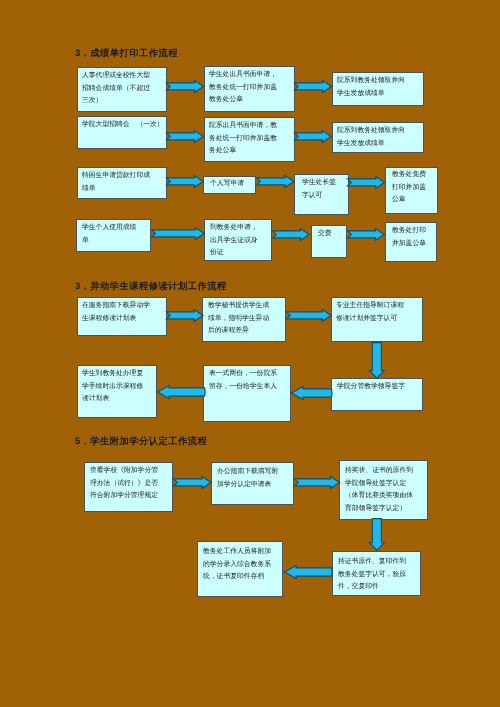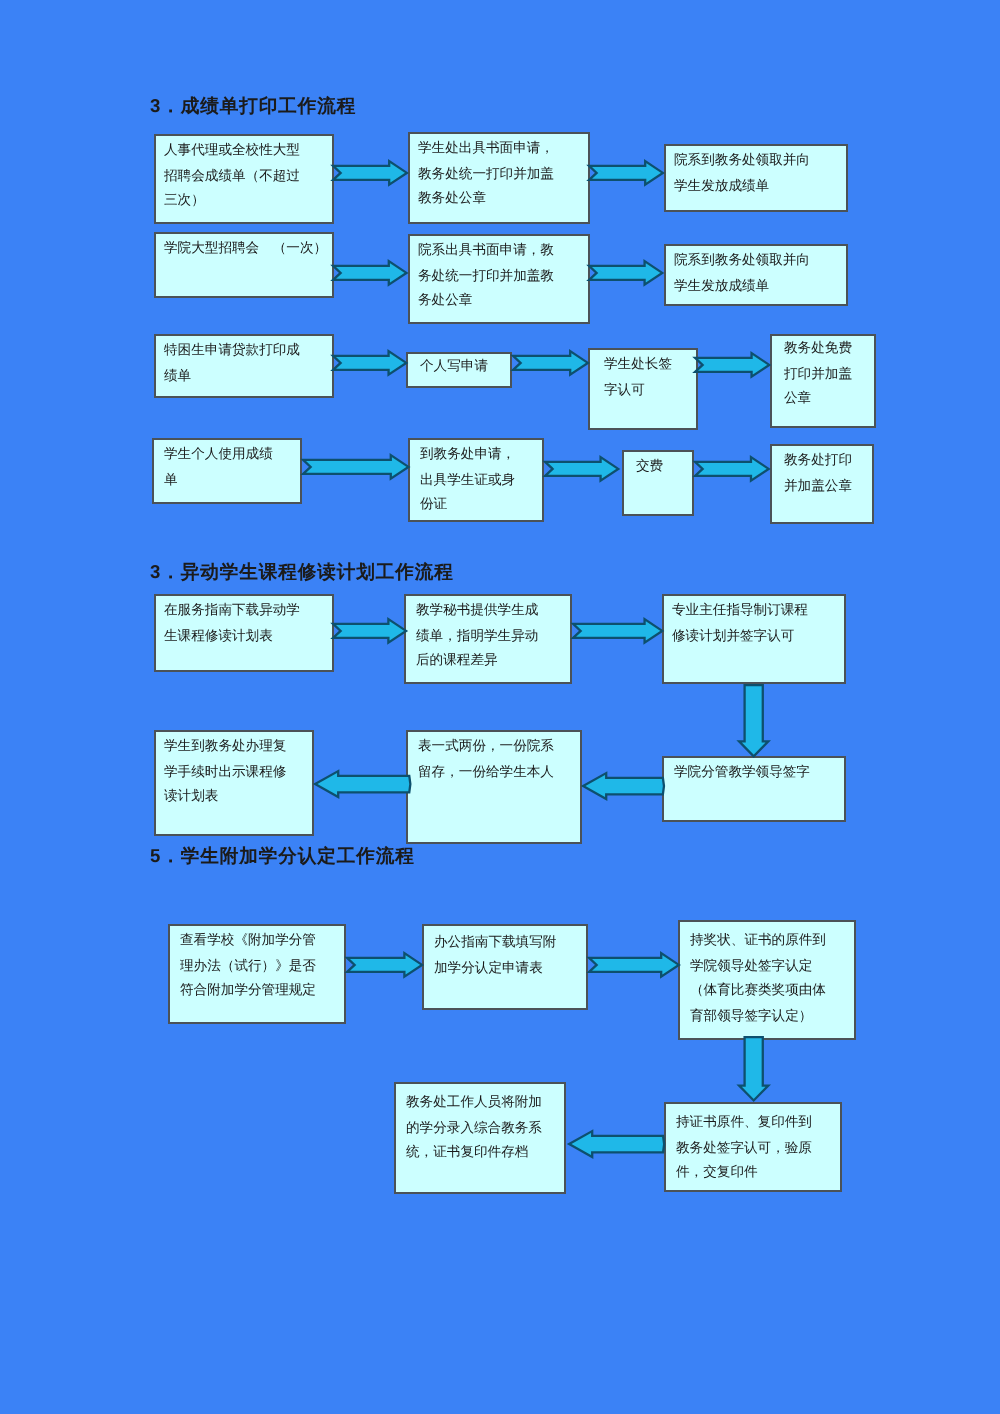--- a/index.html
+++ b/index.html
@@ -1,21 +1,21 @@
 <!DOCTYPE html>
 <html><head>
 <meta charset="utf-8">
 <title>工作流程图</title>
 <style>
   html, body { margin:0; padding:0; background:#ffffff; }
   body { width:500px; height:707px; position:relative; overflow:hidden;
          font-family:"Liberation Serif", serif; color:#000;
          -webkit-font-smoothing:antialiased; text-rendering:geometricPrecision; }
   .page { position:absolute; left:0; top:0; width:500px; height:707px;
-          background:#3b82f6; }
+          background:#a16207; }
   .sec-title { position:absolute; will-change:transform;
                font-family:"Liberation Sans", sans-serif;
                font-weight:bold; font-size:9.3px; line-height:12px;
                letter-spacing:0.45px; white-space:nowrap; color:#1b1b1b; }
   .box { position:absolute; box-sizing:border-box; background:#ccffff;
          border:1.1px solid #4b5257; }
   .box-text { position:absolute; will-change:transform; font-family:"Liberation Serif", serif;
               font-size:6.8px; line-height:12.6px; color:#1a1a1a;
               text-align:left; word-break:break-all; white-space:normal; }
   .arrow { position:absolute; }
@@ -60,21 +60,21 @@
   <div class="box" style="left:202.0px;top:297.0px;width:84.0px;height:45.0px"></div>
   <div class="box-text" style="left:207.9px;top:300.2px;width:63.5px">教学秘书提供学生成绩单，指明学生异动后的课程差异</div>
   <div class="box" style="left:330.5px;top:296.5px;width:92.0px;height:45.5px"></div>
   <div class="box-text" style="left:336.4px;top:299.7px;width:70.0px">专业主任指导制订课程修读计划并签字认可</div>
   <div class="box" style="left:330.8px;top:378.2px;width:92.4px;height:32.6px"></div>
   <div class="box-text" style="left:336.7px;top:381.4px;width:70.0px">学院分管教学领导签字</div>
   <div class="box" style="left:203.0px;top:364.9px;width:88.4px;height:56.7px"></div>
   <div class="box-text" style="left:208.9px;top:368.1px;width:70.0px">表一式两份，一份院系留存，一份给学生本人</div>
   <div class="box" style="left:76.5px;top:364.9px;width:80.4px;height:52.7px"></div>
   <div class="box-text" style="left:82.4px;top:368.1px;width:63.5px">学生到教务处办理复学手续时出示课程修读计划表</div>
-  <div class="sec-title" style="left:74.6px;top:422px">5．学生附加学分认定工作流程</div>
+  <div class="sec-title" style="left:74.6px;top:435px">5．学生附加学分认定工作流程</div>
   <div class="box" style="left:83.6px;top:461.8px;width:89.0px;height:50.5px"></div>
   <div class="box-text" style="left:89.5px;top:465.1px;width:70.0px">查看学校《附加学分管理办法（试行）》是否符合附加学分管理规定</div>
   <div class="box" style="left:211.0px;top:462.2px;width:82.6px;height:43.2px"></div>
   <div class="box-text" style="left:216.9px;top:465.5px;width:63.5px">办公指南下载填写附加学分认定申请表</div>
   <div class="box" style="left:338.8px;top:460.4px;width:89.1px;height:59.5px"></div>
   <div class="box-text" style="left:344.7px;top:465.2px;width:70.0px">持奖状、证书的原件到学院领导处签字认定（体育比赛类奖项由体育部领导签字认定）</div>
   <div class="box" style="left:331.6px;top:550.7px;width:89.8px;height:45.3px"></div>
   <div class="box-text" style="left:337.5px;top:556.1px;width:70.0px">持证书原件、复印件到教务处签字认可，验原件，交复印件</div>
   <div class="box" style="left:197.0px;top:541.3px;width:85.6px;height:56.2px"></div>
   <div class="box-text" style="left:202.9px;top:545.9px;width:70.0px">教务处工作人员将附加的学分录入综合教务系统，证书复印件存档</div>

